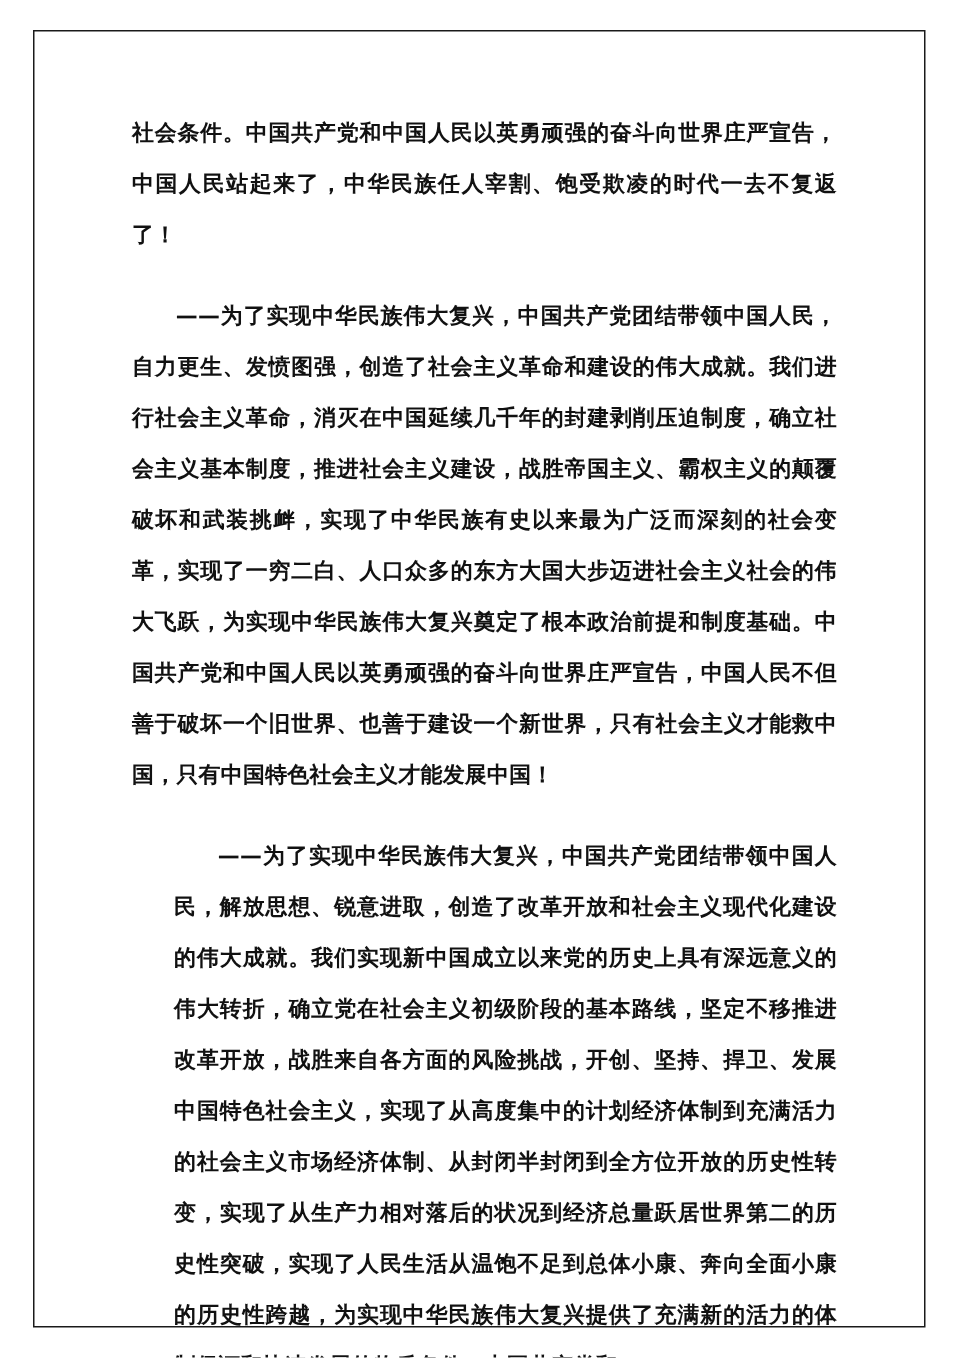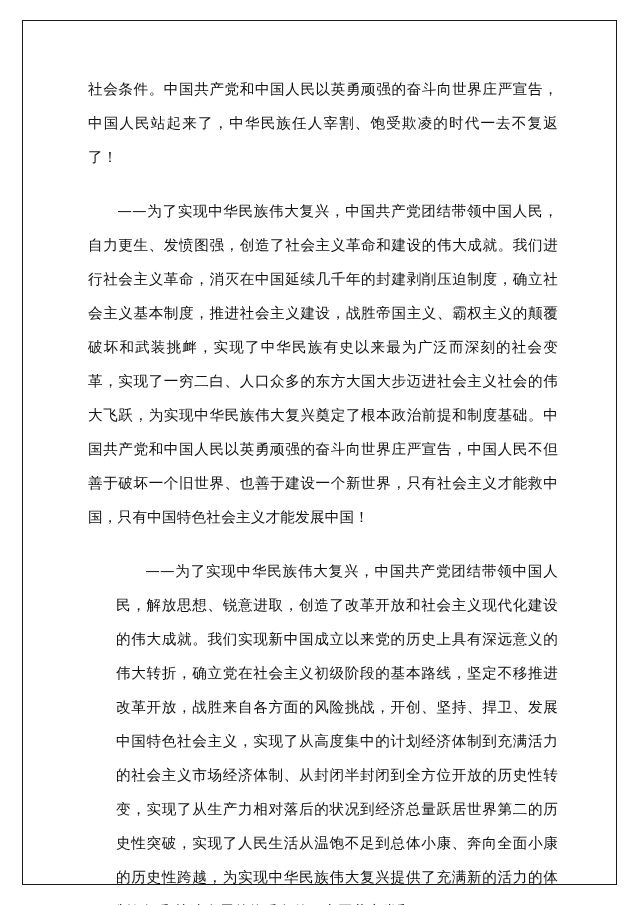--- a/index.html
+++ b/index.html
@@ -38,21 +38,21 @@
     box-sizing: border-box;
   }
   .para {
     margin: 0 0 20px 0;
     font-size: 14.6px;
     line-height: 34px;
     color: #111111;
     text-align: justify;
     text-justify: inter-ideograph;
     letter-spacing: 0.2px;
-    font-weight: 400;
+    font-weight: 700;
     word-break: break-all;
   }
   .para.indent {
     text-indent: 2em;
   }
   .para:last-child {
     margin-bottom: 0;
     margin-left: 28px;
   }
 </style>

